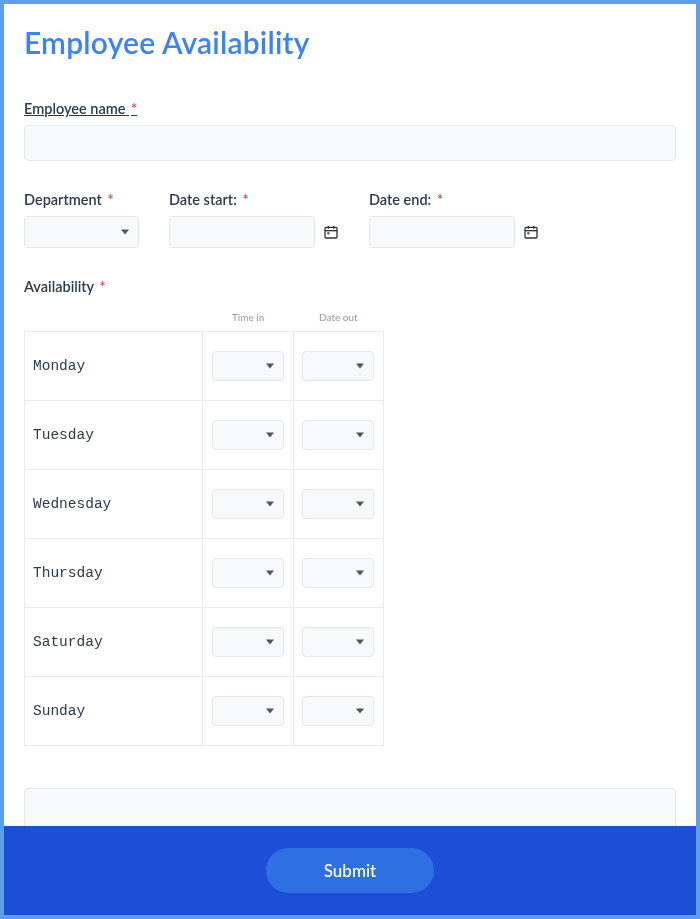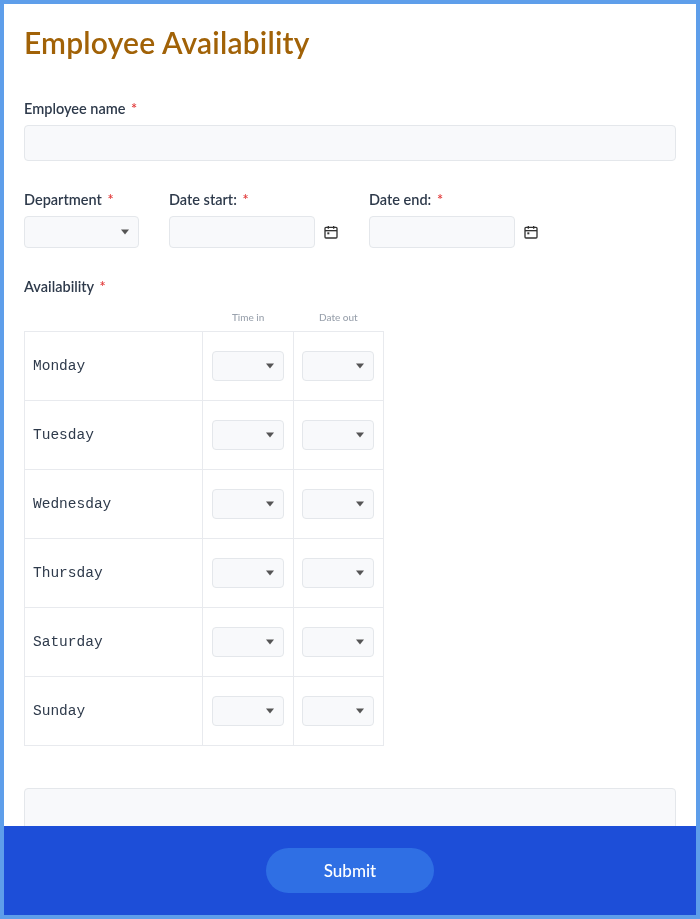--- a/index.html
+++ b/index.html
@@ -21,21 +21,21 @@
   .form-body {
     flex: 1;
     padding: 14px 20px 0 20px;
     overflow: hidden;
   }
   h1.title {
     font-size: 30px;
     font-weight: 600;
     margin: 6px 0 40px 0;
     letter-spacing: 0.2px;
-    color: #a16207;
+    color: #3b82f6;
   }
   .field-label {
     font-size: 14.5px;
     font-weight: 600;
     color: #2e3a4b;
     margin-bottom: 8px;
     display: block;
   }
   .req { color: #e23b3b; font-weight: 600; margin-left: 2px; }
   .input-text, .select, .date-input, .textarea {
@@ -64,21 +64,21 @@
     top: 50%;
     width: 0; height: 0;
     border-left: 4px solid transparent;
     border-right: 4px solid transparent;
     border-top: 5px solid #555;
     transform: translateY(-50%);
     pointer-events: none;
   }
   .row { display: flex; gap: 30px; margin-bottom: 30px; align-items: flex-end; }
   .field-block { display: flex; flex-direction: column; }
-  .field-employee { margin-bottom: 30px; }
+  .field-employee { margin-bottom: 30px; text-decoration: underline; }
   .field-dept { width: 115px; }
   .field-date { width: 170px; }
   .date-row { display: flex; align-items: center; gap: 8px; }
   .date-input { height: 32px; padding: 4px 8px; flex: 1; }
   .cal-icon {
     width: 16px; height: 16px;
     flex-shrink: 0;
     color: #333;
   }
   .avail-section { margin-top: 10px; }

